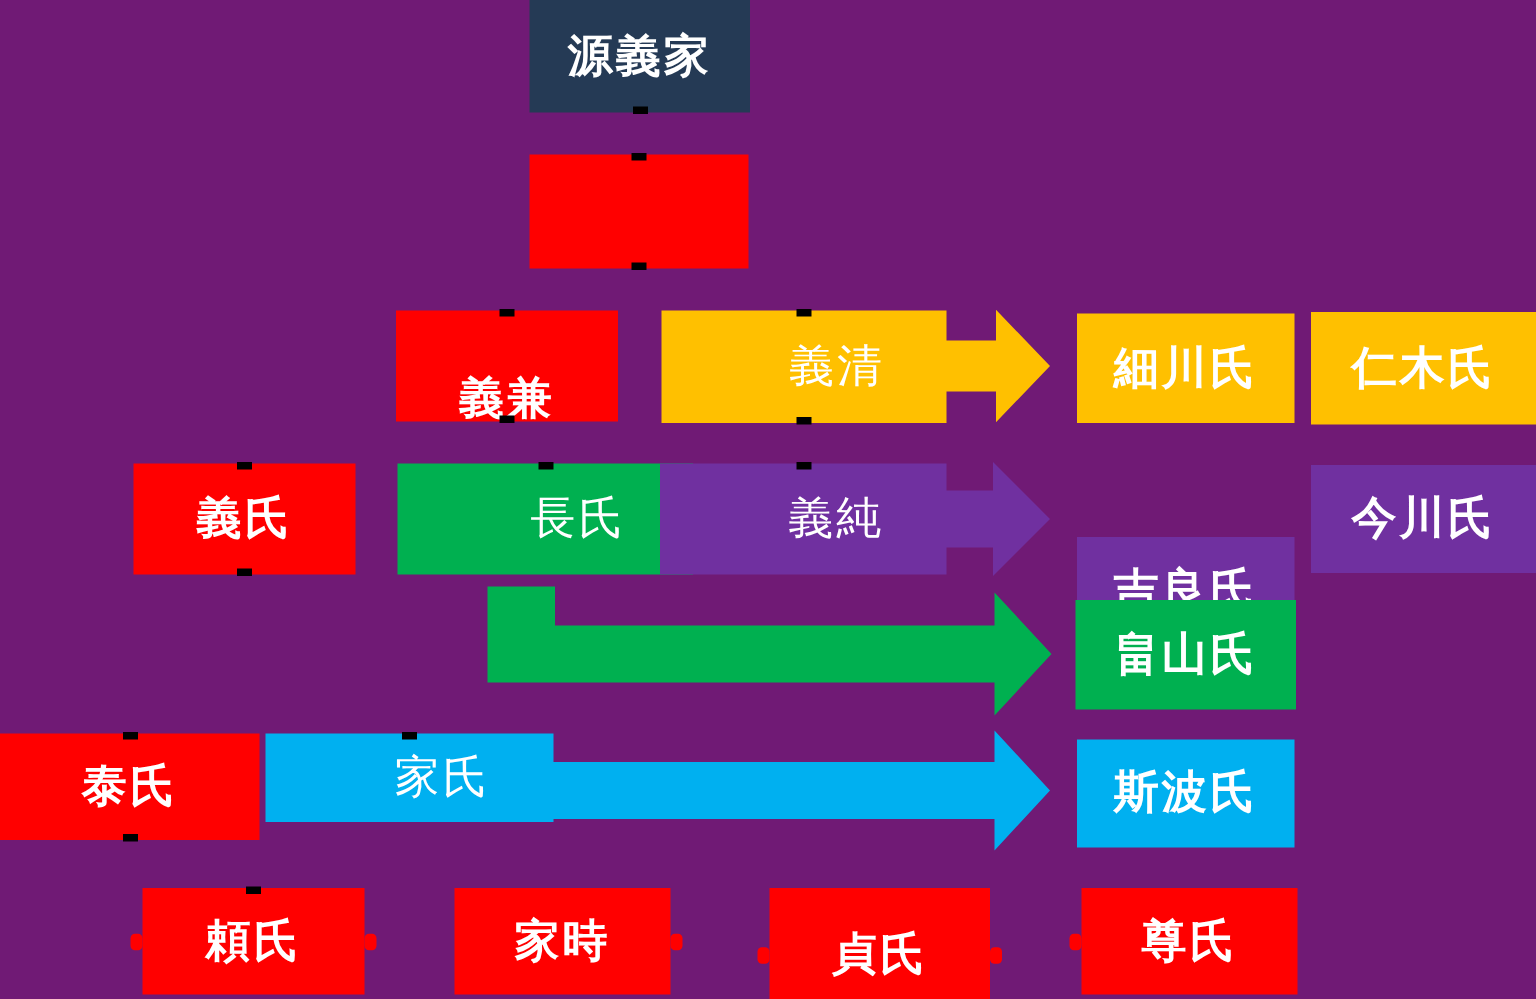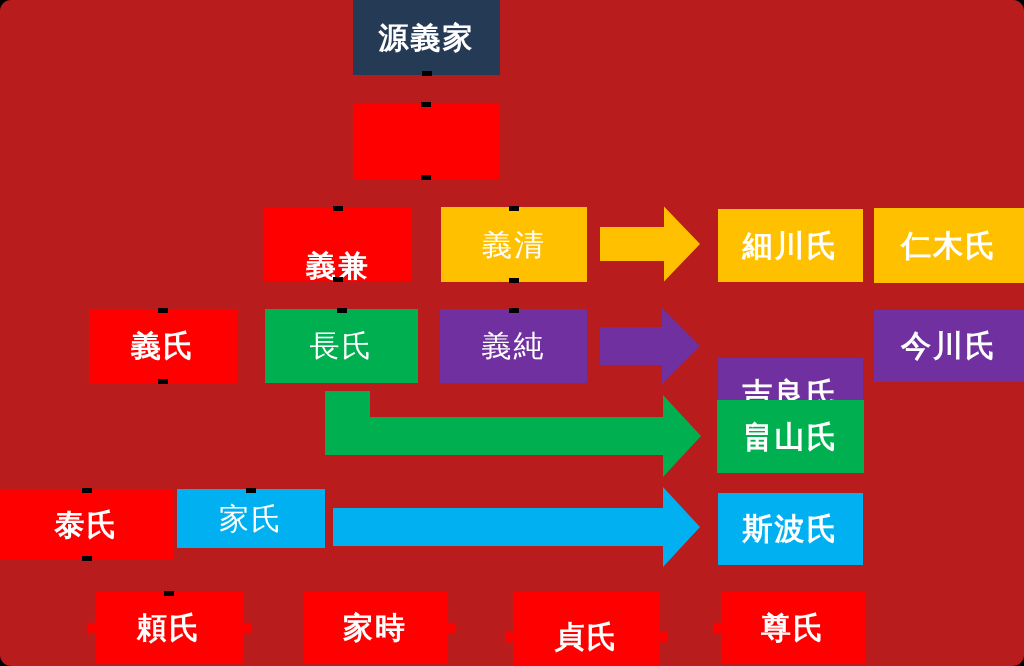--- a/index.html
+++ b/index.html
@@ -5,45 +5,44 @@
 <style>
   html, body {
     margin: 0;
     padding: 0;
     background: #000000;
   }
   #canvas {
     position: relative;
     width: 1024px;
     height: 666px;
-    background: #b91c1c;
+    background: #701a75;
     overflow: hidden;
     font-family: "DejaVu Sans", "Liberation Sans", sans-serif;
-    border-radius: 11px;
   }
   #arrows-layer {
     position: absolute;
     left: 0;
     top: 0;
     width: 1024px;
     height: 666px;
   }
   .node {
     position: absolute;
     display: flex;
     align-items: center;
     justify-content: center;
     color: #ffffff;
     font-size: 30px;
     letter-spacing: 2px;
     line-height: 1;
     white-space: nowrap;
   }
   .node.bold { font-weight: 700; }
-  .node.regular { font-weight: 400; }
+  .node.regular { font-weight: 400; padding-left: 44px; }
   .notch {
     position: absolute;
     left: 50%;
     transform: translateX(-50%);
     width: 10px;
     height: 5px;
     background: #000000;
   }
   .notch.top { top: -1px; }
   .notch.bottom { bottom: -1px; }

